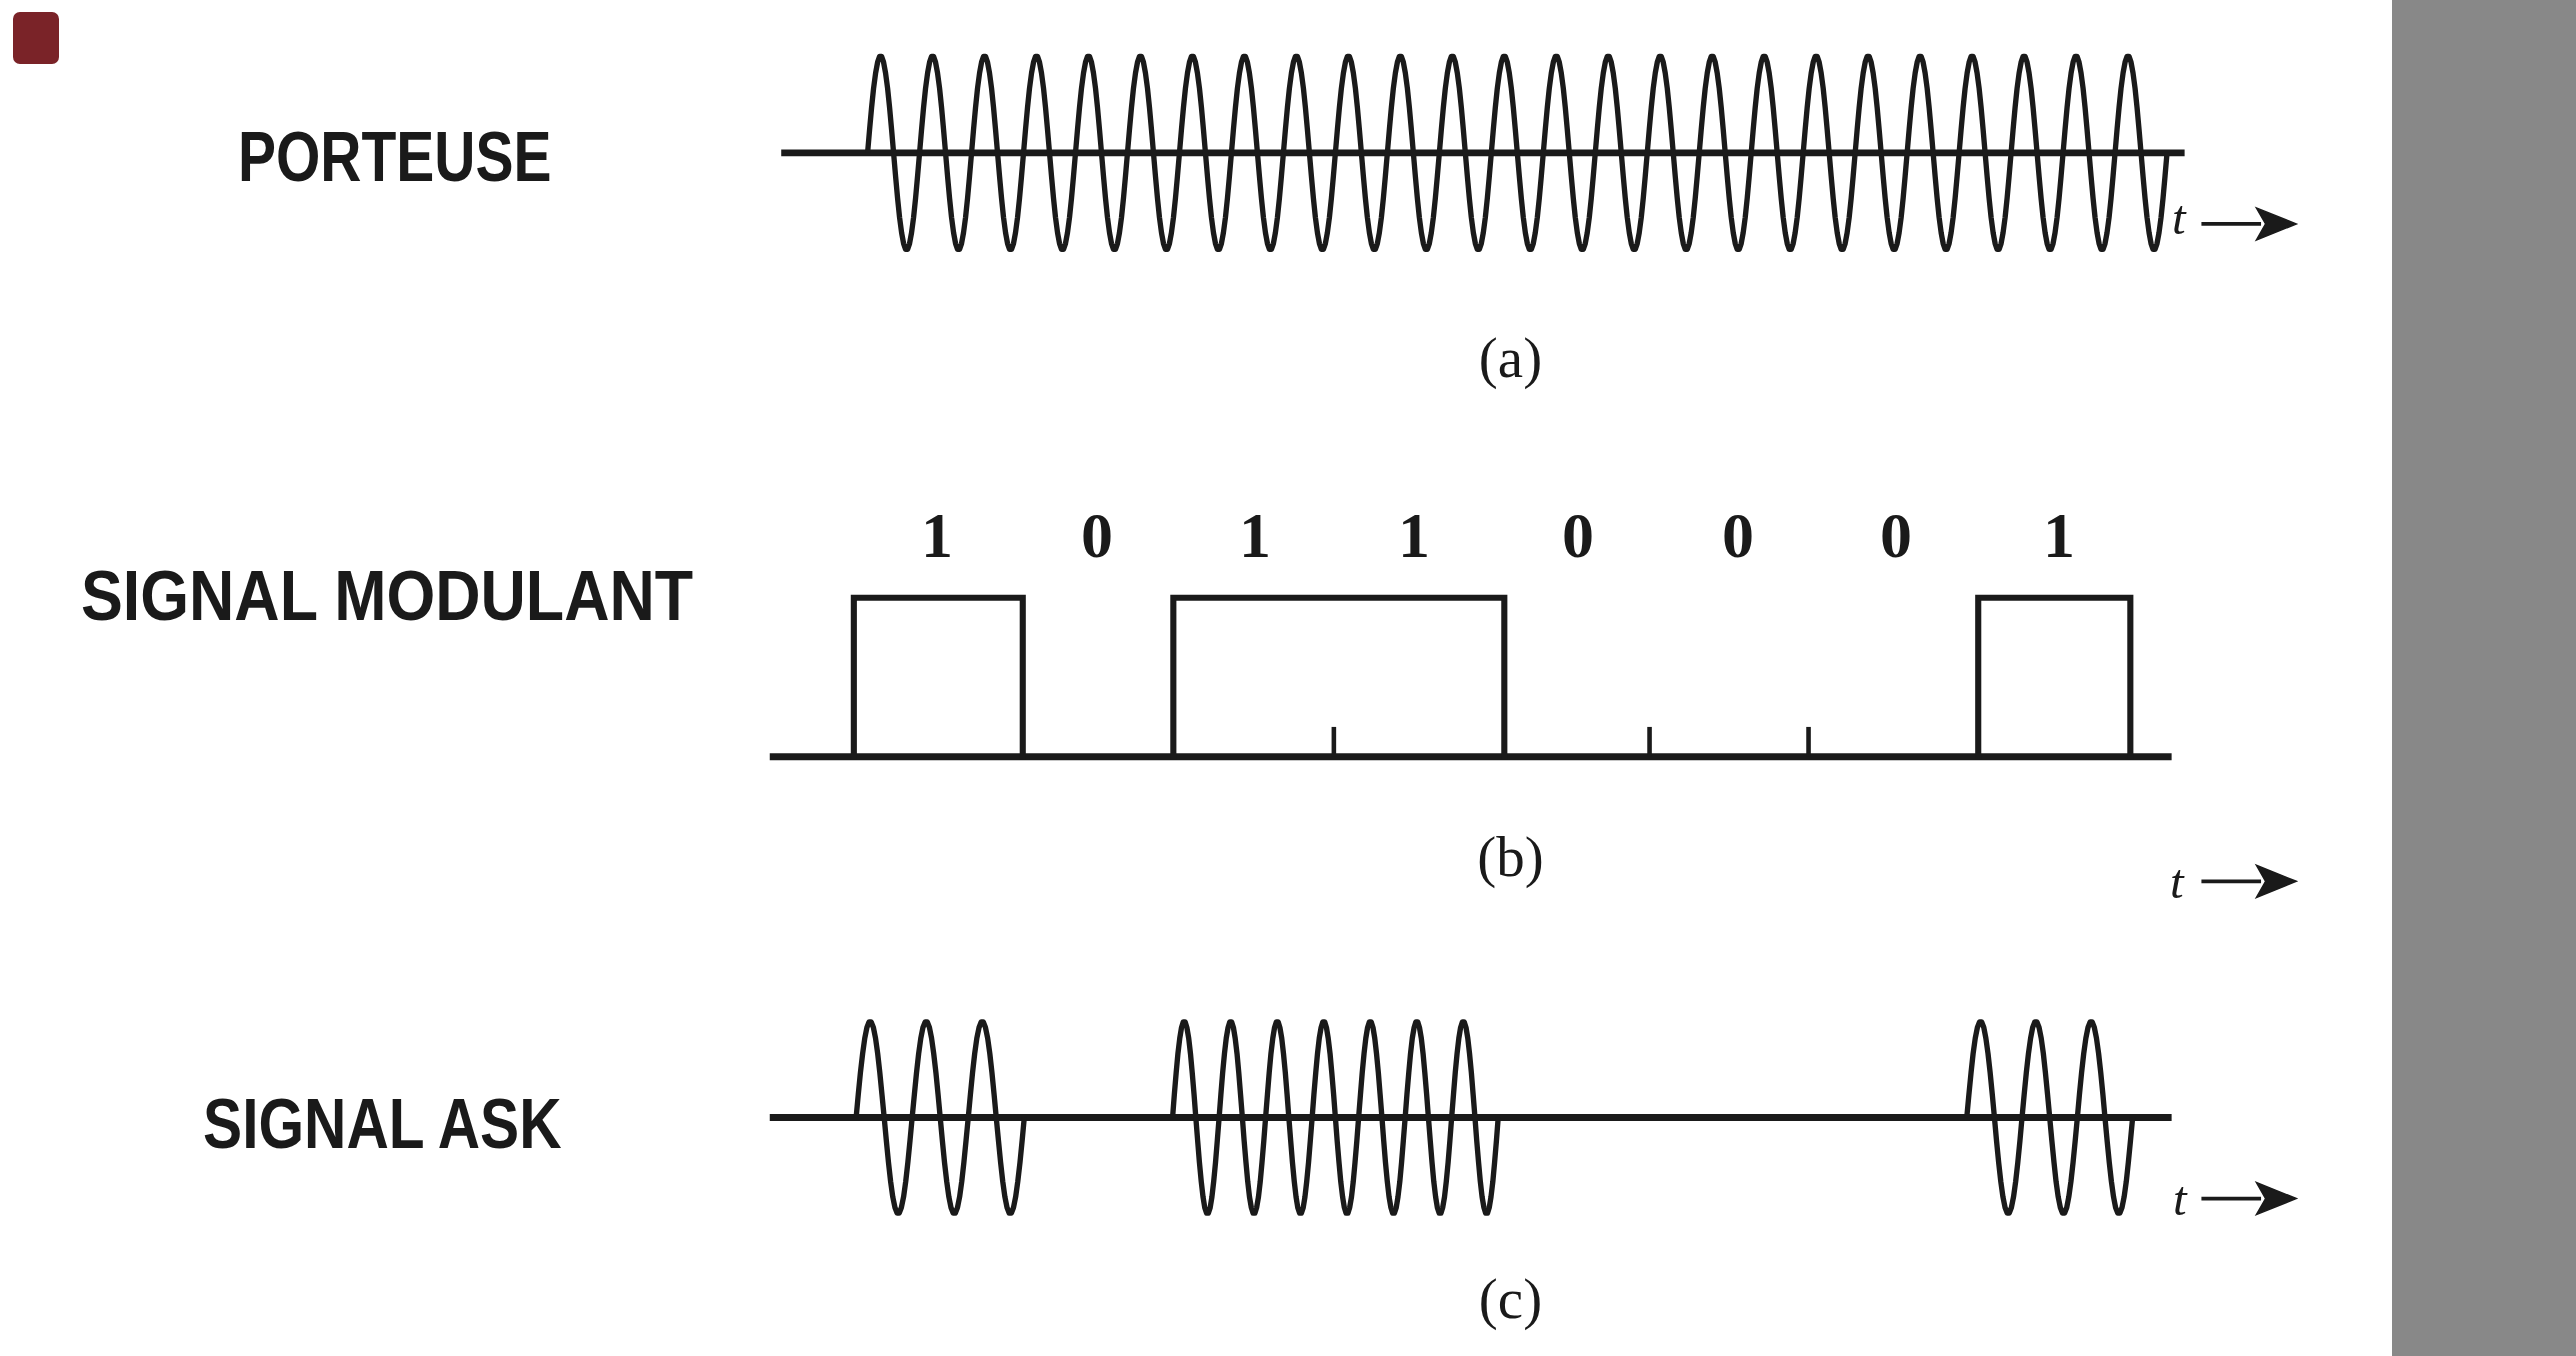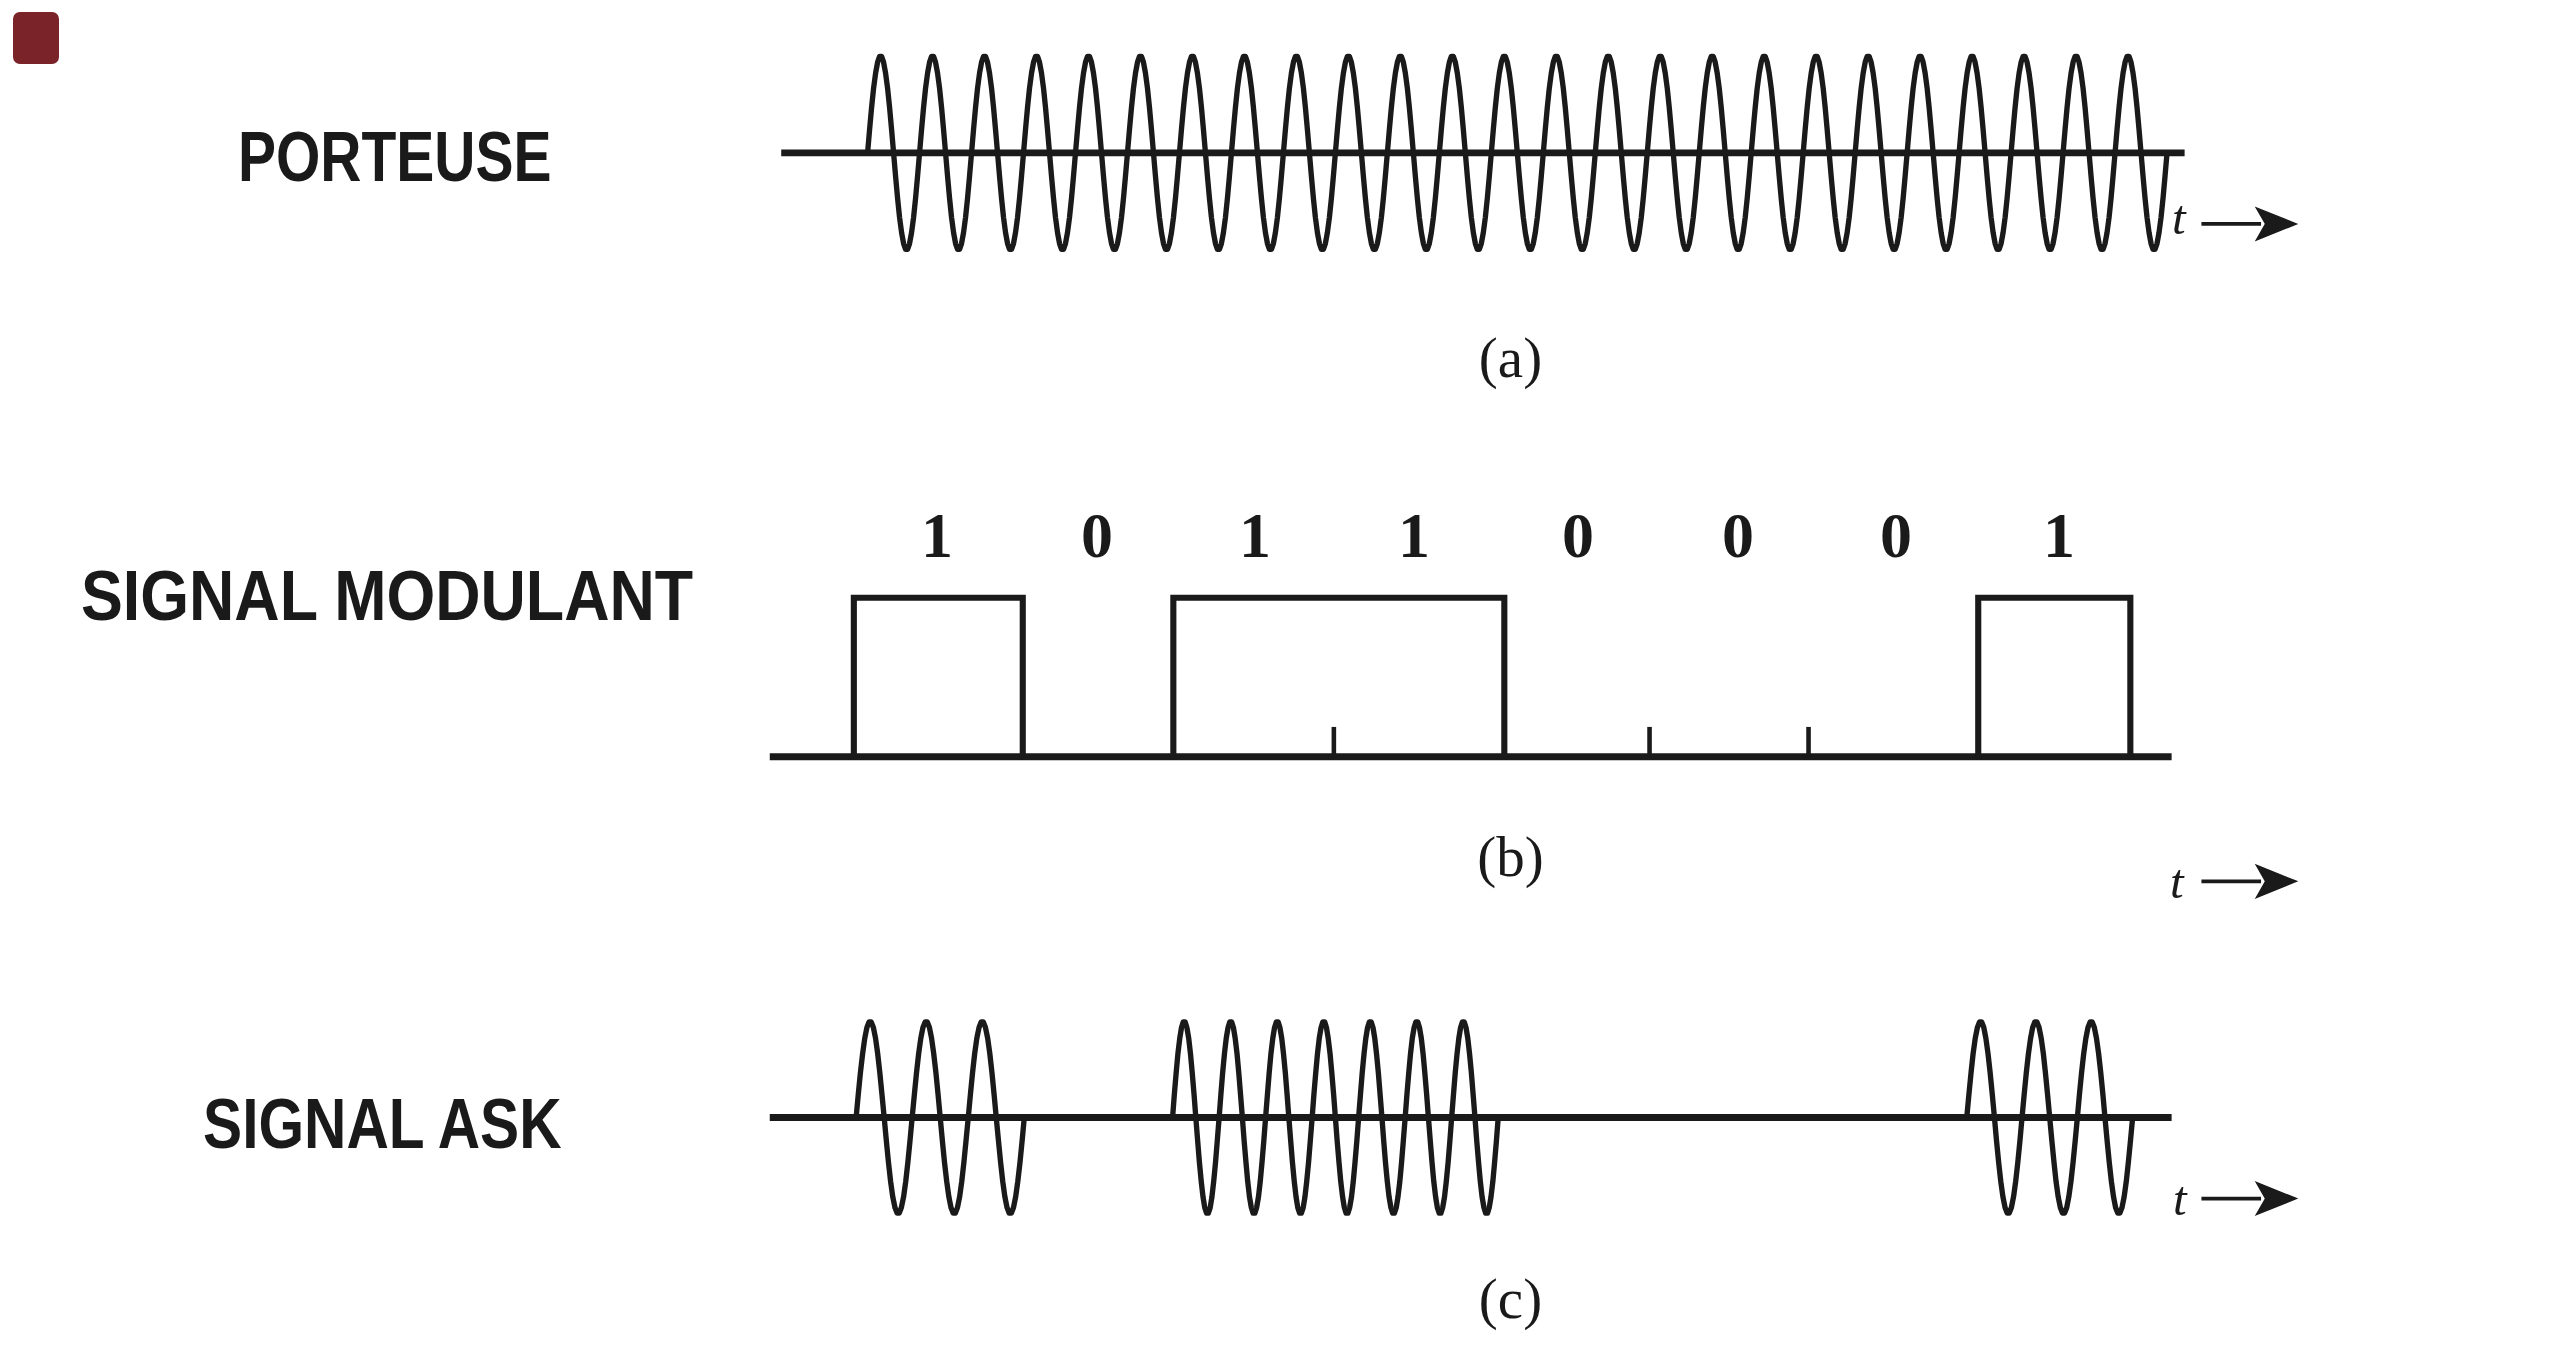--- a/index.html
+++ b/index.html
@@ -1,18 +1,18 @@
 <!DOCTYPE html>
 <html style="--ink: #1a1a1a; --corner: #7a2328; --bg: #ffffff;font-size:12.2px"><head>
 <meta charset="utf-8">
 <style>
   :root{ --ink:#1a1a1a; --corner:#7a2328; --bg:#ffffff; }
   html,body{margin:0;padding:0;background:#888;}
   #canvas{
-    position:relative; width:2576px; height:1356px;
+    position:relative; width:2392px; height:1356px;
     background:var(--bg); overflow:hidden;
     font-family:"Liberation Sans", sans-serif; color:var(--ink);
   }
   #wave-svg{position:absolute;left:0;top:0;width:2576px;height:1356px;}
   .corner-mark{
     position:absolute; left:13px; top:12.2px; width:46px; height:52px;
     background:var(--corner); border-radius:6.9px;
   }
   .panel-label{
     position:absolute; white-space:nowrap;

